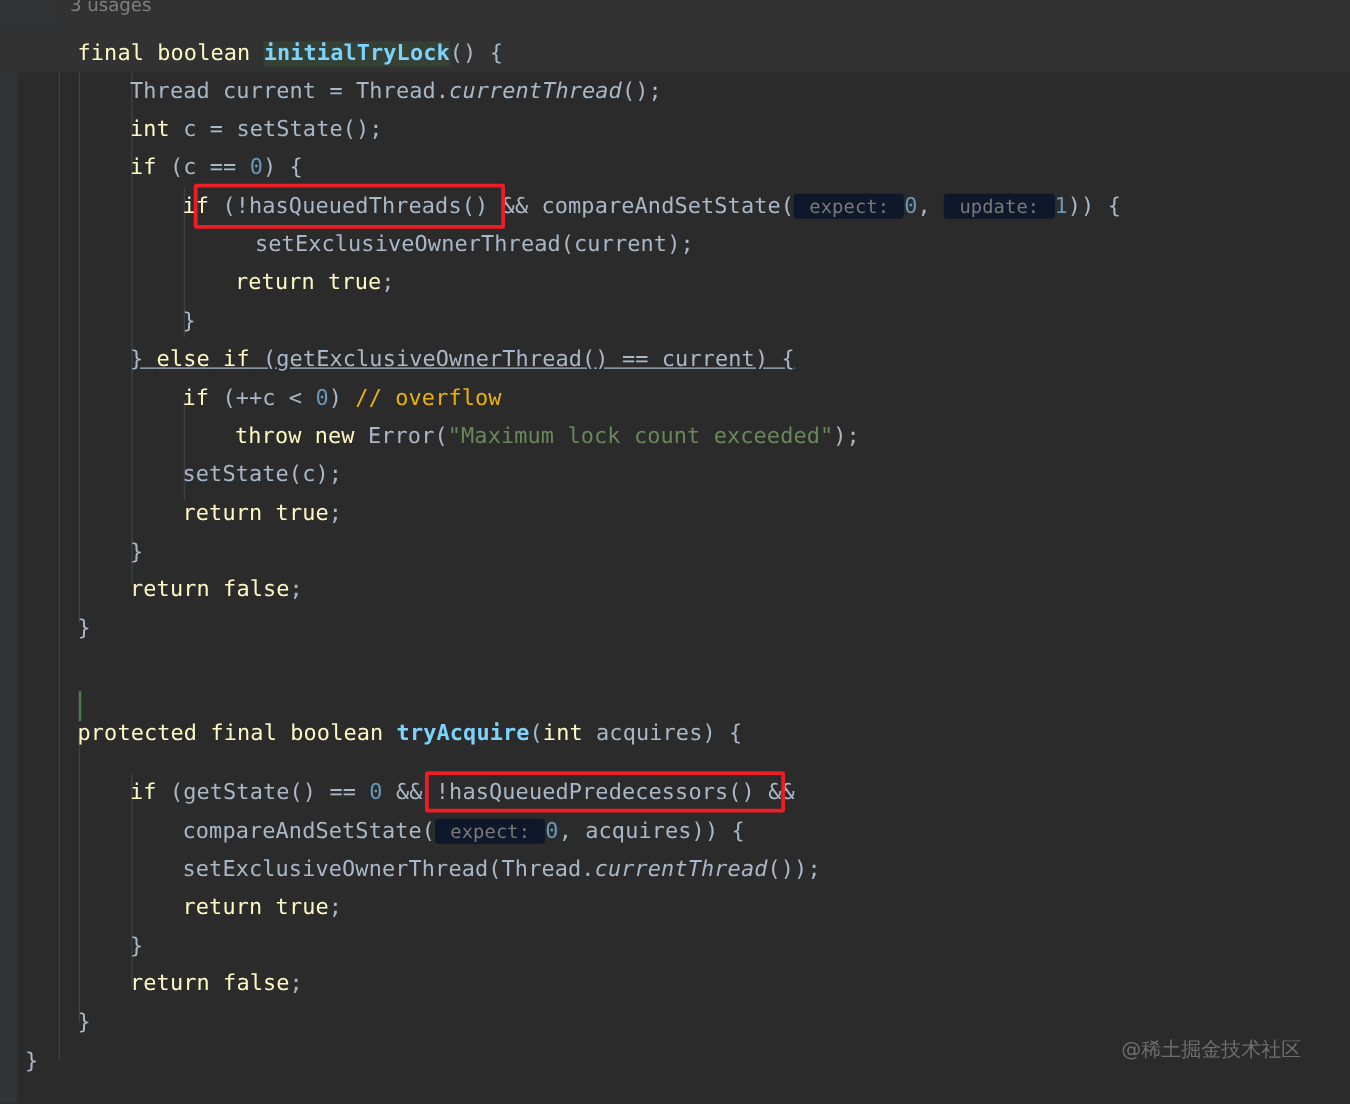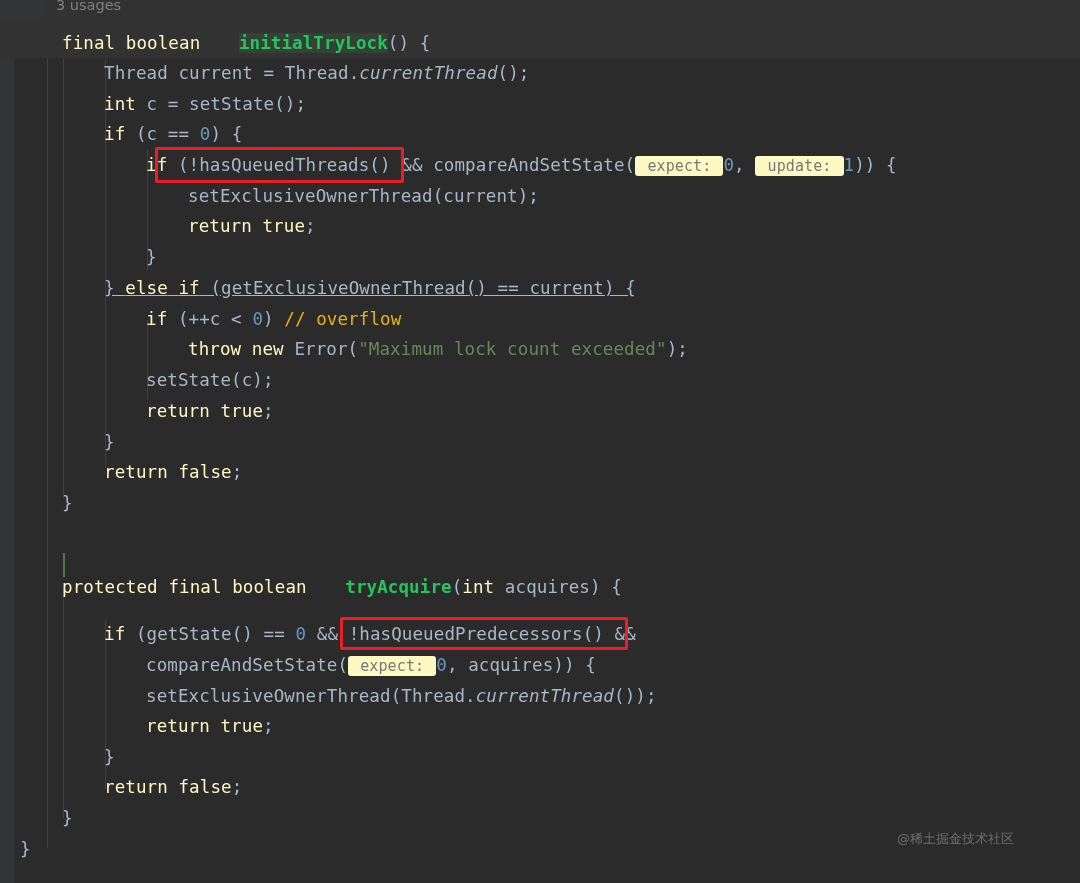--- a/index.html
+++ b/index.html
@@ -51,31 +51,31 @@
     line-height: 30px;
     white-space: pre;
     font-size: 17.5px;
     letter-spacing: 0.1px;
     color: #a9b7c6;
   }
 
   
   .kw   { color: #fef9c3; }       
   .pln  { color: #a9b7c6; }       
-  .mth  { color: #22c55e; font-weight: bold; margin-left: 28px; }  
+  .mth  { color: #7dd3fc; font-weight: bold; }  
   .num  { color: #6897bb; }       
   .str  { color: #6a8759; }       
   .cmt  { color: #eab308; }       
   .stat { font-style: italic; }   
   .hlid { background: #344134; }  
 
   
   .hint {
     color: #787878;
-    background: #fef9c3;
+    background: #0f172a;
     border-radius: 3px;
     padding: 1px 3px;
     font-size: 15px;
   }
 
   
   .usages {
     position: absolute;
     font-family: "DejaVu Sans", "Liberation Sans", sans-serif;
     font-size: 14.5px;
@@ -104,21 +104,21 @@
     border: 3px solid #ee1c24;
     border-radius: 2px;
     box-sizing: border-box;
     pointer-events: none;
   }
 
   
   .watermark {
     position: absolute;
     font-family: "DejaVu Sans", "Liberation Sans", sans-serif;
-    font-size: 13px;
+    font-size: 16px;
     color: #6e6e6e;
     white-space: pre;
   }
 </style>
 </head>
 <body>
 
 <div id="screen">
 
   <div class="hl-band" style="top:0px;height:22px;"></div>
@@ -138,21 +138,21 @@
   <div class="usages" style="left:56px; top:-3px;">3 usages</div>
 
   <div class="docbar" style="left:63px; top:553px; height:24px;"></div>
 
   <div id="code-lines">
       <div class="line" style="top: 28px; left: 62px;"><span class="kw">final</span><span class="pln"> </span><span class="kw">boolean</span><span class="pln"> </span><span class="mth hlid">initialTryLock</span><span class="pln">() {</span></div>
       <div class="line" style="top: 58px; left: 104px;"><span class="pln">Thread current = Thread.</span><span class="pln stat">currentThread</span><span class="pln">();</span></div>
       <div class="line" style="top: 89px; left: 104px;"><span class="kw">int</span><span class="pln"> c = setState();</span></div>
       <div class="line" style="top: 119px; left: 104px;"><span class="kw">if</span><span class="pln"> (c == </span><span class="num">0</span><span class="pln">) {</span></div>
       <div class="line" style="top: 150px; left: 146px;"><span class="kw">if</span><span class="pln"> (!hasQueuedThreads() &amp;&amp; compareAndSetState(</span><span class="hint"> expect: </span><span class="num">0</span><span class="pln">, </span><span class="hint"> update: </span><span class="num">1</span><span class="pln">)) {</span></div>
-      <div class="line" style="top: 181px; left: 188px;"><span class="pln">setExclusiveOwnerThread(current);</span></div>
+      <div class="line" style="top: 181px; left: 204px;"><span class="pln">setExclusiveOwnerThread(current);</span></div>
       <div class="line" style="top: 211px; left: 188px;"><span class="kw">return</span><span class="pln"> </span><span class="kw">true</span><span class="pln">;</span></div>
       <div class="line" style="top: 242px; left: 146px;"><span class="pln">}</span></div>
       <div class="line" style="top: 273px; left: 104px; text-decoration: underline;"><span class="pln">} </span><span class="kw">else</span><span class="pln"> </span><span class="kw">if</span><span class="pln"> (getExclusiveOwnerThread() == current) {</span></div>
       <div class="line" style="top: 304px; left: 146px;"><span class="kw">if</span><span class="pln"> (++c &lt; </span><span class="num">0</span><span class="pln">) </span><span class="cmt">// overflow</span></div>
       <div class="line" style="top: 334px; left: 188px;"><span class="kw">throw</span><span class="pln"> </span><span class="kw">new</span><span class="pln"> Error(</span><span class="str">"Maximum lock count exceeded"</span><span class="pln">);</span></div>
       <div class="line" style="top: 365px; left: 146px;"><span class="pln">setState(c);</span></div>
       <div class="line" style="top: 396px; left: 146px;"><span class="kw">return</span><span class="pln"> </span><span class="kw">true</span><span class="pln">;</span></div>
       <div class="line" style="top: 427px; left: 104px;"><span class="pln">}</span></div>
       <div class="line" style="top: 457px; left: 104px;"><span class="kw">return</span><span class="pln"> </span><span class="kw">false</span><span class="pln">;</span></div>
       <div class="line" style="top: 488px; left: 62px;"><span class="pln">}</span></div>

